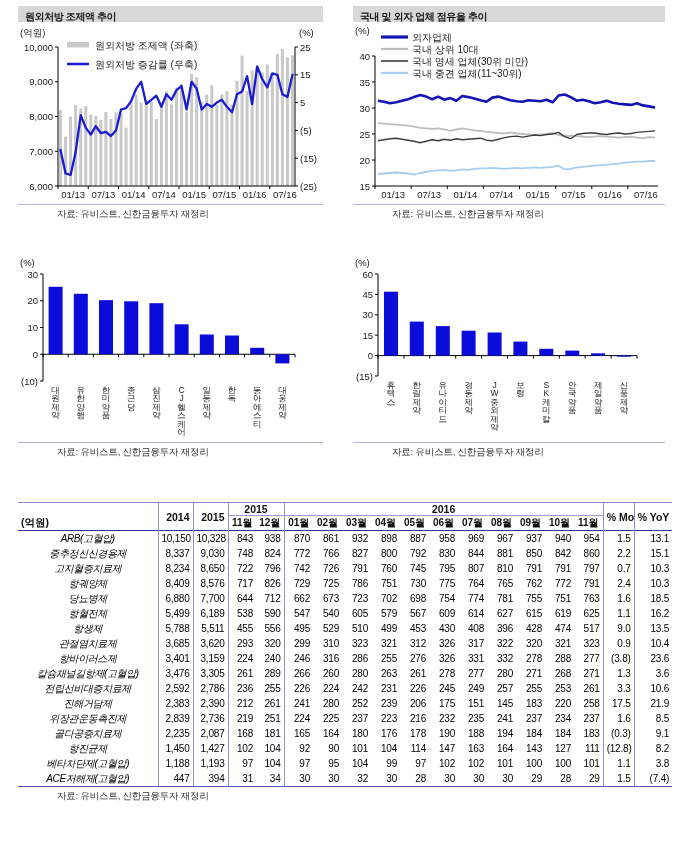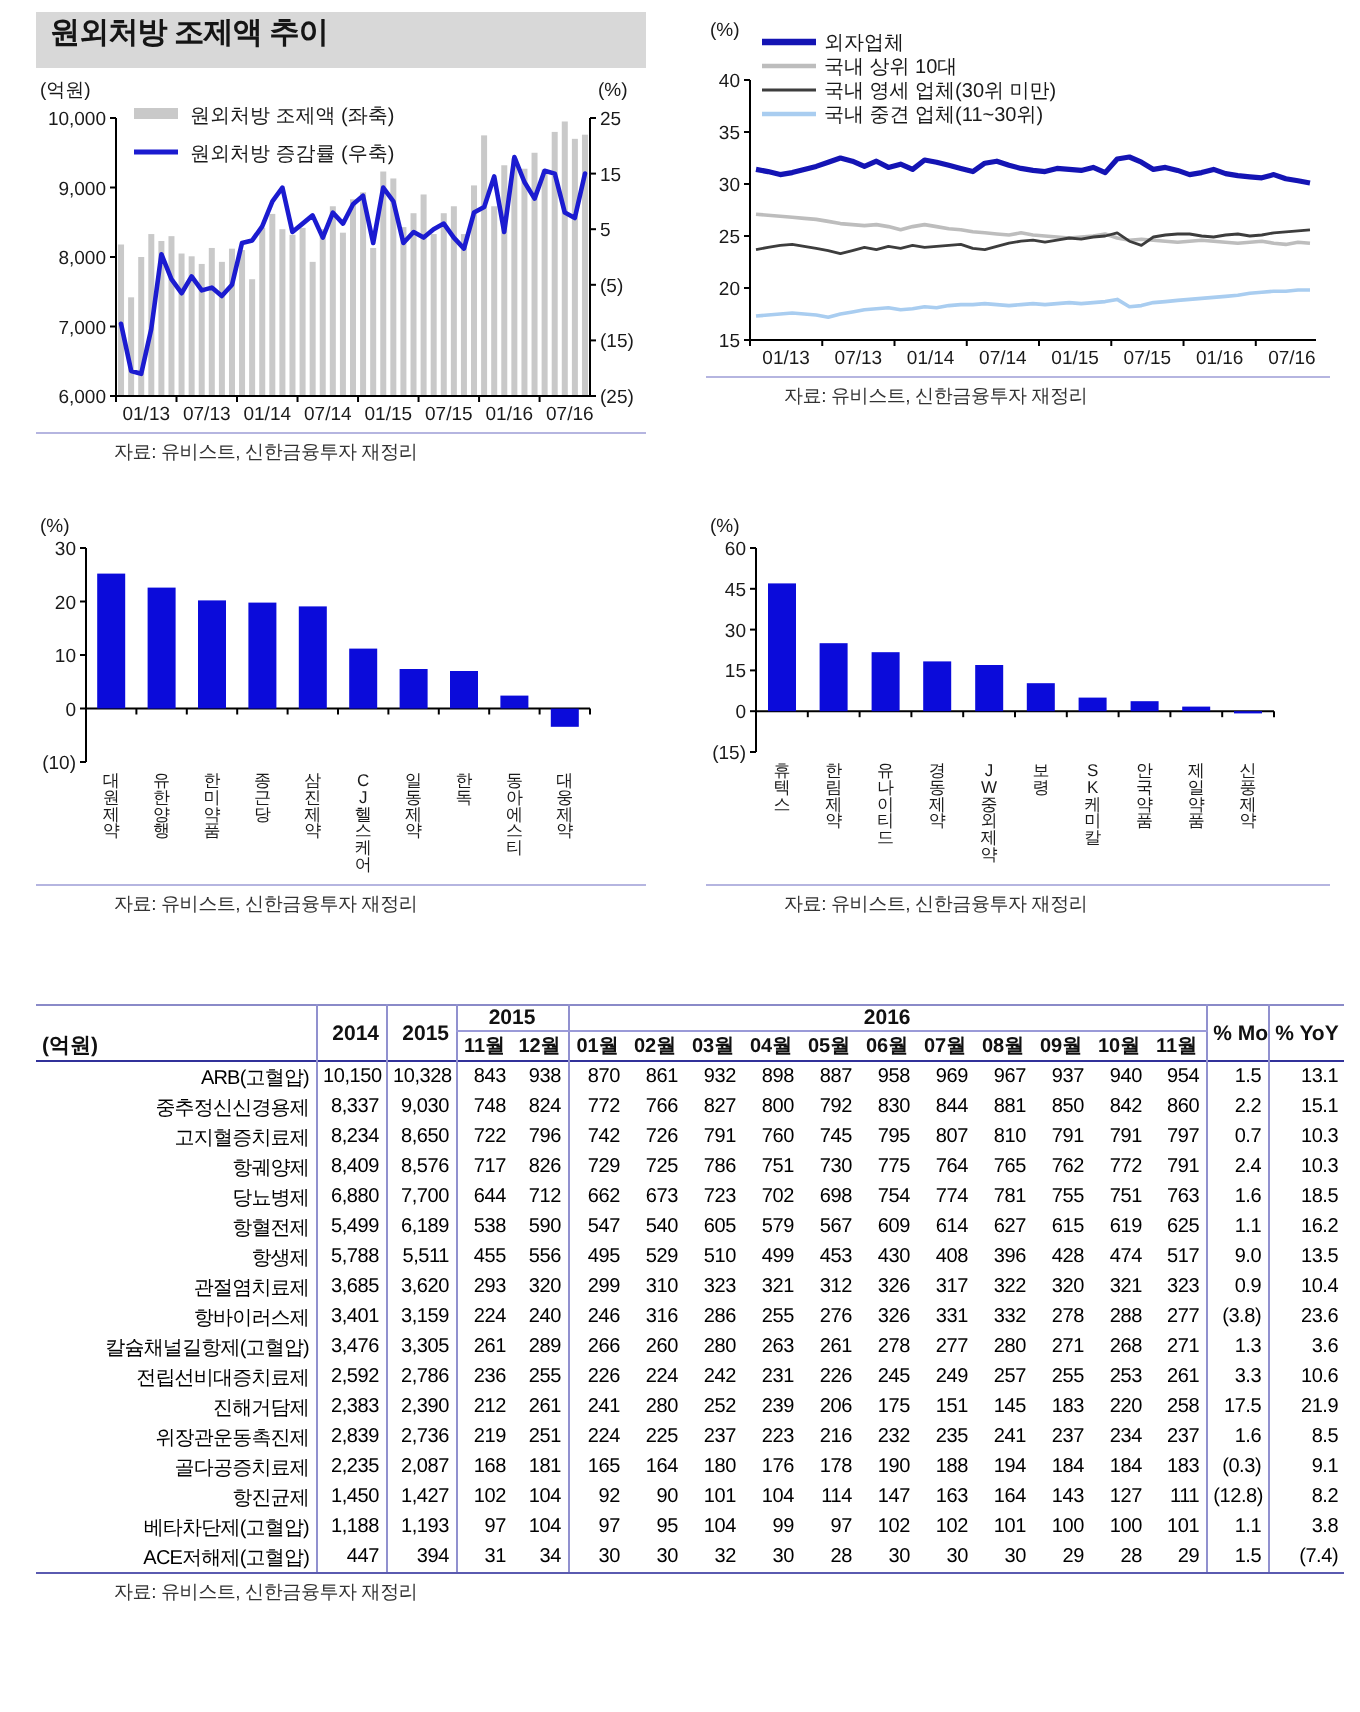--- a/index.html
+++ b/index.html
@@ -1,34 +1,34 @@
 <!DOCTYPE html>
 <html><head>
 <meta charset="utf-8">
 <style>
   html,body{margin:0;padding:0;background:#fff;}
   body{width:680px;height:856px;position:relative;font-family:"Liberation Sans","DejaVu Sans",sans-serif;color:#111;overflow:hidden;}
   .panel{position:absolute;}
-  .panel-title{background:#d8d8d8;height:28px;line-height:22px;font-weight:bold;font-size:15px;letter-spacing:-0.4px;padding-left:7px;color:#151515;white-space:nowrap;overflow:hidden;}
+  .panel-title{background:#d8d8d8;height:16px;line-height:22px;font-weight:bold;font-size:10px;letter-spacing:-0.4px;padding-left:7px;color:#151515;white-space:nowrap;overflow:hidden;}
   .rule{height:1px;background:#b5b5e0;margin-top:2px;}
   .source{font-size:9.5px;color:#333;margin-top:3px;letter-spacing:-0.2px;margin-left:39px;}
   svg{display:block;margin-top:2px;}
   svg text{font-family:"Liberation Sans","DejaVu Sans",sans-serif;fill:#1a1a1a;}
   .tick-label{font-size:9.5px;}
   .legend-label{font-size:10px;}
   .unit-label{font-size:9.5px;}
   .cat-label{font-size:8.5px;}
   
   #tbl-section{position:absolute;left:18px;top:498px;width:654px;}
   #disease-table{border-collapse:collapse;table-layout:fixed;width:654px;margin-top:4px;}
   #disease-table th{font-size:10.5px;font-weight:bold;padding:0 3px;white-space:nowrap;overflow:hidden;}
   #disease-table td{font-size:10px;height:15px;padding:0 3px;text-align:right;white-space:nowrap;overflow:hidden;color:#000;letter-spacing:-0.2px;}
   #disease-table thead{border-top:1px solid #8a8ac8;border-bottom:1px solid #31319a;}
   #disease-table tbody tr:last-child td{border-bottom:1px solid #5a5ab0;}
-  #disease-table td.lbl{text-align:right;letter-spacing:-0.4px;}
+  #disease-table td.lbl{text-align:center;letter-spacing:-0.4px;font-style:italic;}
   #disease-table th.lbl{text-align:left;vertical-align:bottom;font-weight:bold;}
   #disease-table th.yr{text-align:right;vertical-align:middle;}
   #disease-table th.grp{text-align:center;border-bottom:1px solid #9a9ad8;}
   #disease-table th.mon{text-align:center;font-size:10px;}
   #disease-table th.pct{text-align:center;vertical-align:middle;}
   #disease-table .bl{border-left:1px solid #9191cf;}
 </style>
 </head>
 <body>
 
@@ -129,20 +129,21 @@
       <rect x="49" y="18" width="22" height="5.5" fill="#c9c9c9"></rect>
       <text x="77" y="25" class="legend-label">원외처방 조제액 (좌축)</text>
       <line x1="49" y1="40" x2="71" y2="40" stroke="#1b1bd0" stroke-width="2.5"></line>
       <text x="77" y="44" class="legend-label">원외처방 증감률 (우축)</text>
     </svg>
   <div class="rule"></div>
   <div class="source">자료: 유비스트, 신한금융투자 재정리</div>
 </div>
 
 <div class="panel" style="left:353px;top:6px;width:312px;">
+  <div class="panel-title">국내 및 외자 업체 점유율 추이</div>
   <svg id="chart1" width="312" height="178">
       <line x1="22" y1="32" x2="22" y2="162" stroke="#000" stroke-width="1"></line>
       <line x1="22" y1="162" x2="305" y2="162" stroke="#000" stroke-width="1"></line>
       <line x1="19" y1="162" x2="22" y2="162" stroke="#000"></line>
       <text x="17" y="165.5" text-anchor="end" class="tick-label">15</text>
       <line x1="19" y1="136" x2="22" y2="136" stroke="#000"></line>
       <text x="17" y="139.5" text-anchor="end" class="tick-label">20</text>
       <line x1="19" y1="110" x2="22" y2="110" stroke="#000"></line>
       <text x="17" y="113.5" text-anchor="end" class="tick-label">25</text>
       <line x1="19" y1="84" x2="22" y2="84" stroke="#000"></line>

